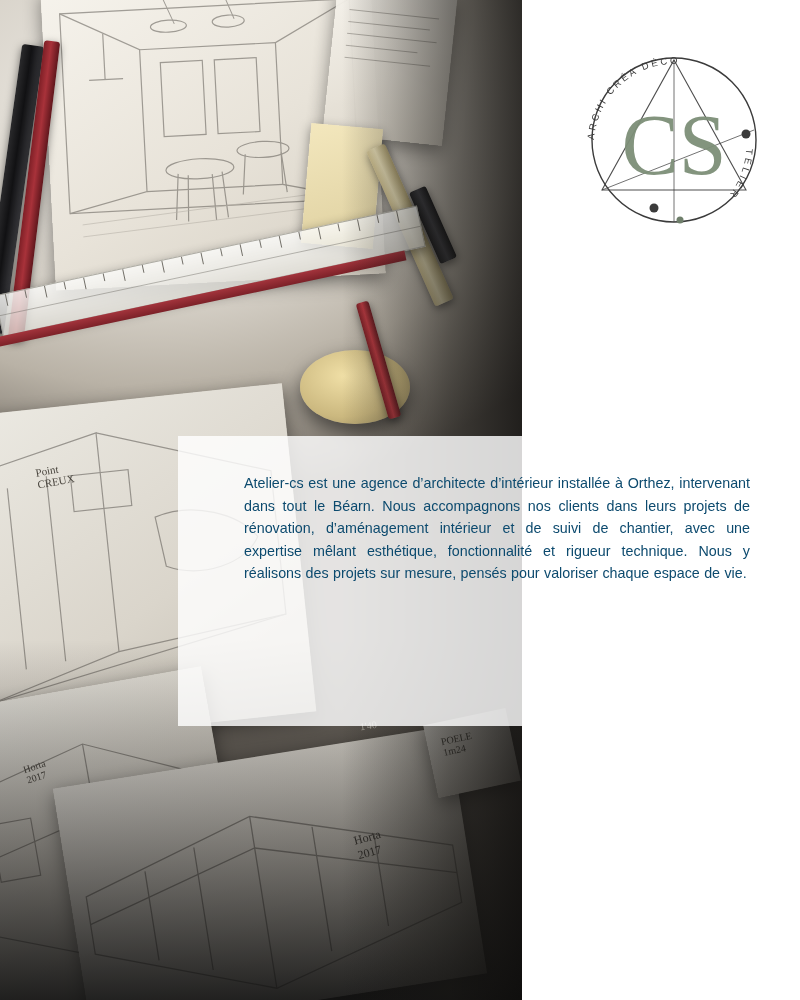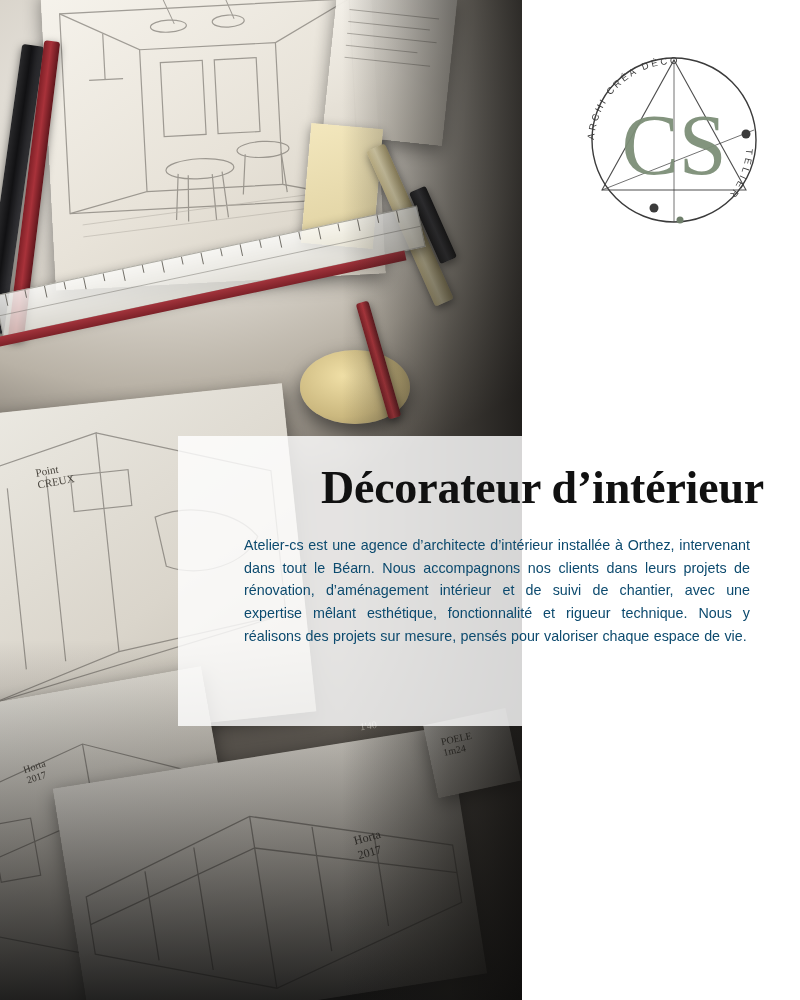--- a/index.html
+++ b/index.html
@@ -262,18 +262,17 @@
         <textPath href="#arcTop" startOffset="6%">ARCHI CRÉA DÉCO</textPath>
       </text>
       <text font-family="Liberation Sans, sans-serif" font-size="9.5" letter-spacing="3.2" fill="#3b3b3b">
         <textPath href="#arcRight" startOffset="18%">TELIER</textPath>
       </text>
     </svg>
   </div>
 
   <div class="panel">
     <div class="panel-inner">
-      <h1 class="title">Décorateur d’intérieur</h1>
       <p class="body-text">Atelier-cs est une agence d’architecte d’intérieur installée à Orthez, intervenant dans tout le Béarn. Nous accompagnons nos clients dans leurs projets de rénovation, d’aménagement intérieur et de suivi de chantier, avec une expertise mêlant esthétique, fonctionnalité et rigueur technique. Nous y réalisons des projets sur mesure, pensés pour valoriser chaque espace de vie.</p>
     </div>
   </div>
 
 </div>
 
 </body></html>

